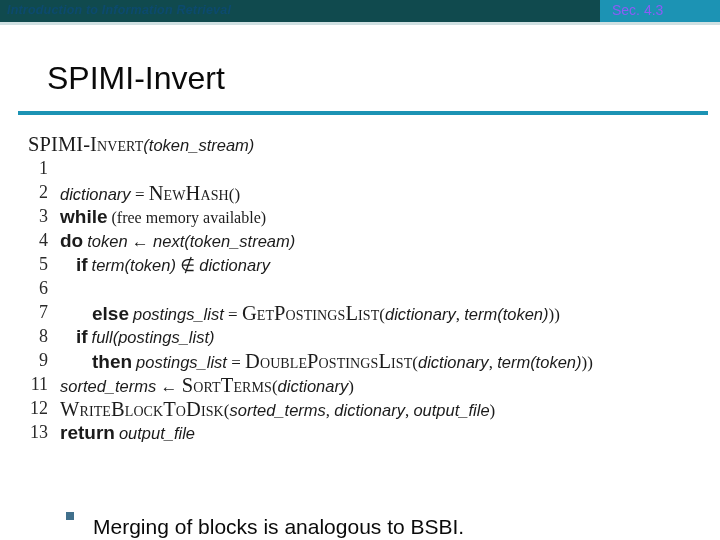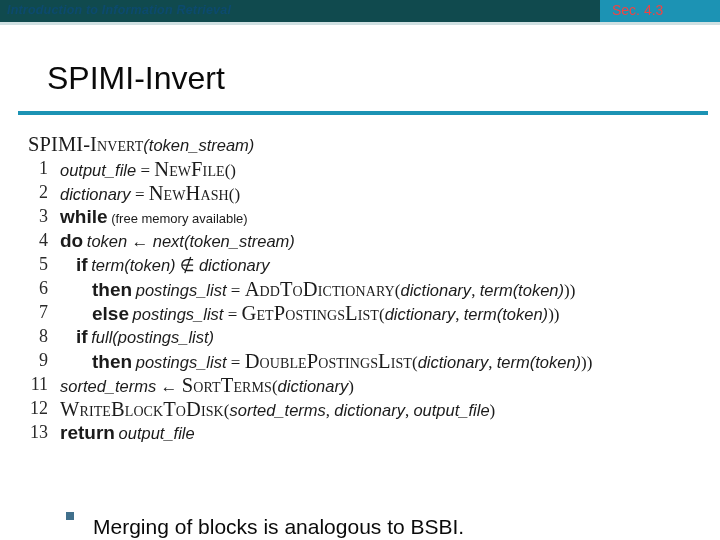--- a/index.html
+++ b/index.html
@@ -40,21 +40,21 @@
     top: 0;
     width: 120px;
     height: 22px;
     background: #1C93B4;
   }
   .sec-label {
     position: absolute;
     left: 612px;
     top: 2px;
     font-size: 14px;
-    color: #ef4444;
+    color: #8b5cf6;
     white-space: nowrap;
   }
   .topbar-shadow {
     position: absolute;
     left: 0; top: 22px;
     width: 720px;
     height: 3px;
     background: #cfe0e2;
   }
 
@@ -132,22 +132,22 @@
     font-family: "Liberation Sans", sans-serif;
     font-style: italic;
     font-size: 16.5px;
   }
   .kw {
     font-family: "Liberation Sans", sans-serif;
     font-weight: bold;
     font-size: 19px;
   }
   .plain {
-    font-family: Liberation Sans, sans-serif;
-    font-size: 13px;
+    font-family: Liberation Serif, serif;
+    font-size: 16px;
     text-align: right;
   }
   .op {
     font-family: "Liberation Serif", serif;
     font-size: 17px;
   }
 
   
   .bullet-row {
     position: absolute;
@@ -182,41 +182,39 @@
 <div class="slide-title">SPIMI-Invert</div>
 <div class="title-rule"></div>
 
 <div class="code-block">
   <div class="code-head">
     <span class="sc">SPIMI-Invert</span><span class="var">(token_stream)</span>
   </div>
   <div id="code-lines">
       <div class="code-line">
         <span class="lnum">1</span>
-        <span class="ltext ind1"><span class="var">output_file</span><span class="op"> = </span><span class="sc">NewFile</span><span class="op">()</span></span>
       </div>
       <div class="code-line">
         <span class="lnum">2</span>
         <span class="ltext ind1"><span class="var">dictionary</span><span class="op"> = </span><span class="sc">NewHash</span><span class="op">()</span></span>
       </div>
       <div class="code-line">
         <span class="lnum">3</span>
         <span class="ltext ind1"><span class="kw">while</span><span class="plain">  (free memory available)</span></span>
       </div>
       <div class="code-line">
         <span class="lnum">4</span>
         <span class="ltext ind1"><span class="kw">do</span><span class="plain"> </span><span class="var">token</span><span class="op"> ← </span><span class="var">next(token_stream)</span></span>
       </div>
       <div class="code-line">
         <span class="lnum">5</span>
         <span class="ltext ind2"><span class="kw">if</span><span class="plain"> </span><span class="var">term(token)</span><span class="op"> ∉ </span><span class="var">dictionary</span></span>
       </div>
       <div class="code-line">
         <span class="lnum">6</span>
-        <span class="ltext ind3"><span class="kw">then</span><span class="plain"> </span><span class="var">postings_list</span><span class="op"> = </span><span class="sc">AddToDictionary</span><span class="op">(</span><span class="var">dictionary</span><span class="op">, </span><span class="var">term(token)</span><span class="op">))</span></span>
       </div>
       <div class="code-line">
         <span class="lnum">7</span>
         <span class="ltext ind3"><span class="kw">else</span><span class="plain">  </span><span class="var">postings_list</span><span class="op"> = </span><span class="sc">GetPostingsList</span><span class="op">(</span><span class="var">dictionary</span><span class="op">, </span><span class="var">term(token)</span><span class="op">))</span></span>
       </div>
       <div class="code-line">
         <span class="lnum">8</span>
         <span class="ltext ind2"><span class="kw">if</span><span class="plain"> </span><span class="var">full(postings_list)</span></span>
       </div>
       <div class="code-line">

